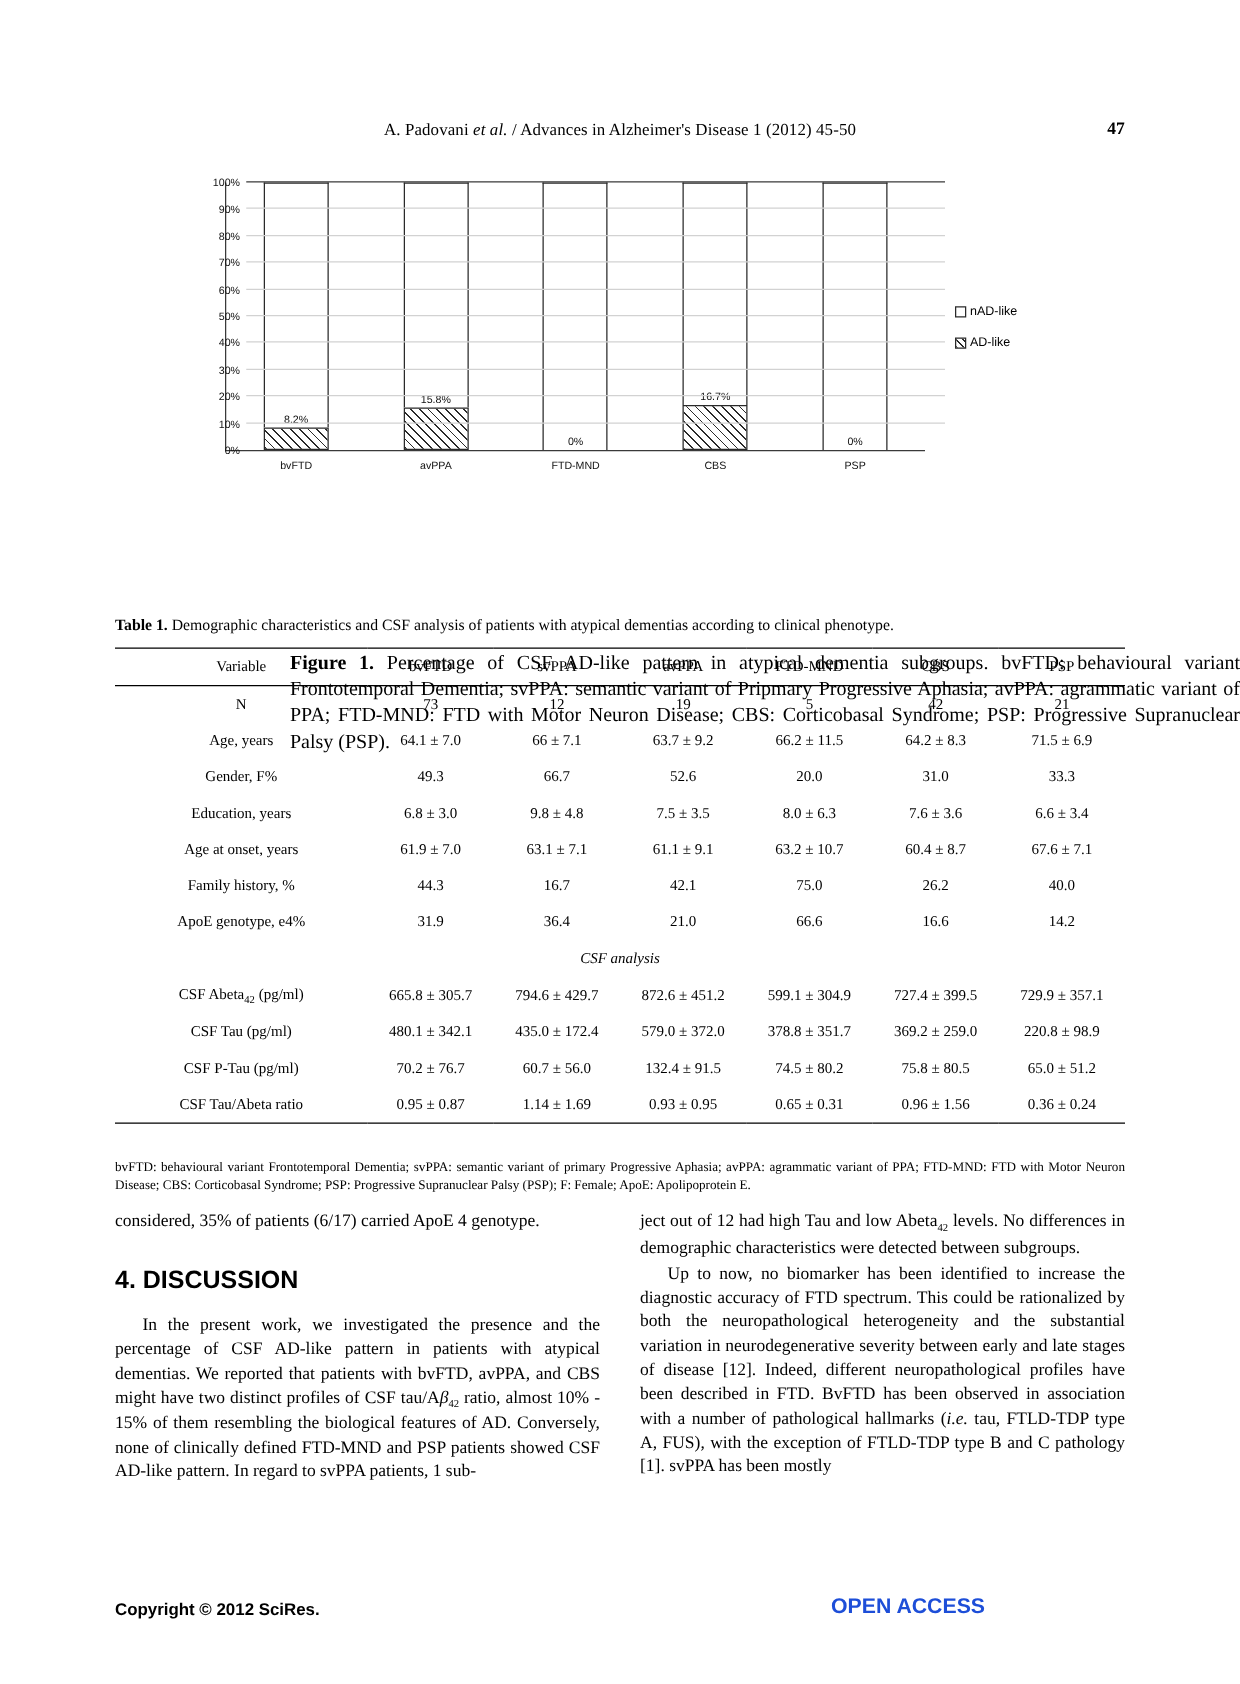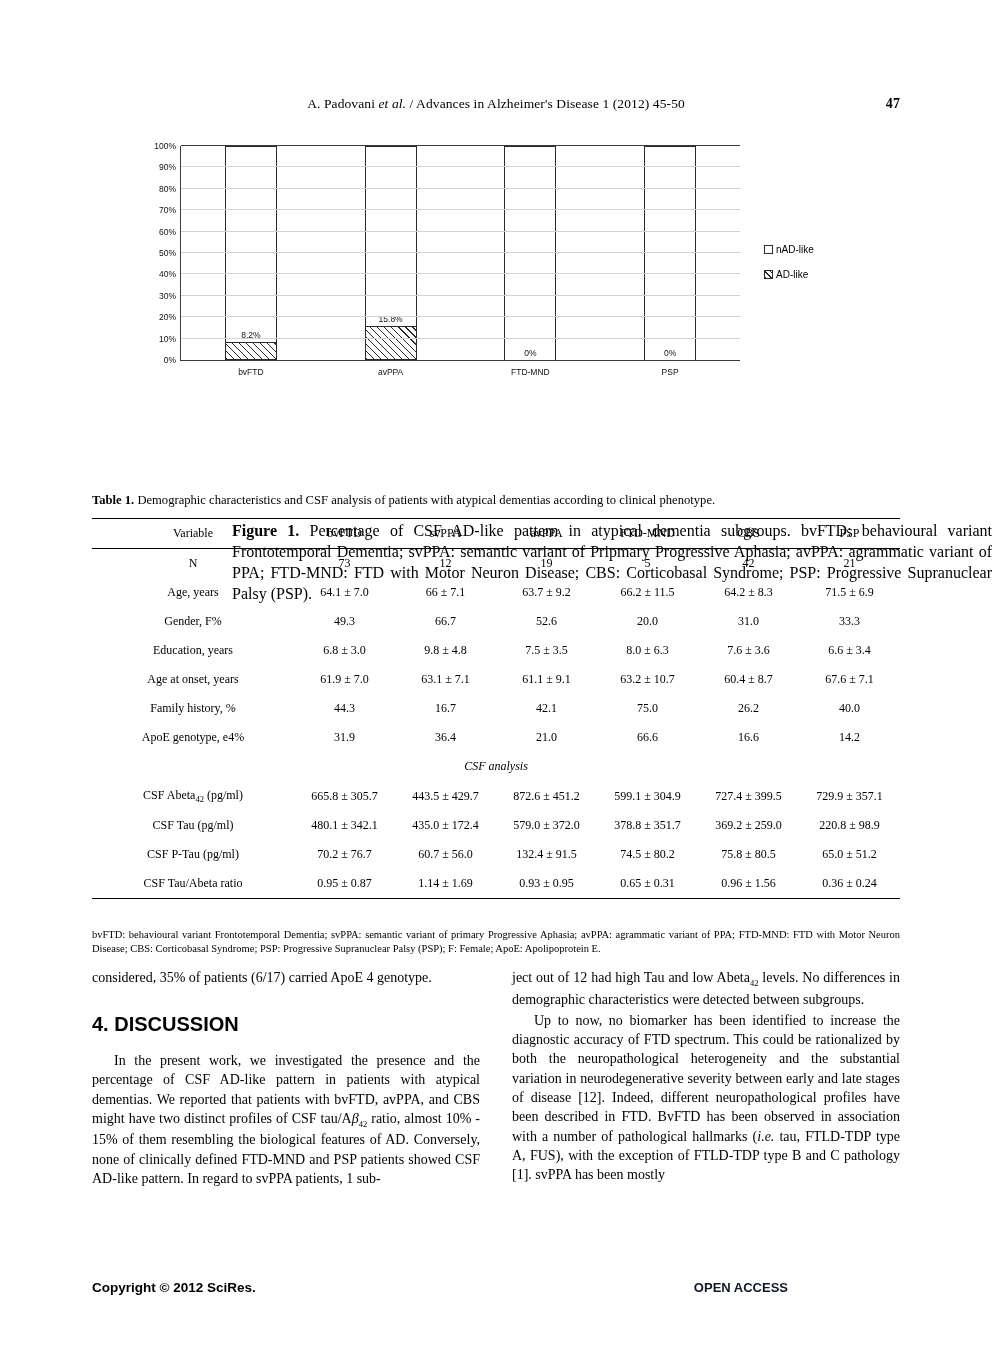--- a/index.html
+++ b/index.html
@@ -61,21 +61,21 @@
     left: 88px;
     top: 6px;
     width: 560px;
     height: 215px;
     border-left: 1px solid #3a3a3a;
     border-bottom: 1px solid #3a3a3a;
     box-sizing: border-box;
   }
   .gridline {
     position: absolute;
-    left: 0;
+    left: 16px;
     width: 100%;
     border-top: 1px solid #d2d2d2;
     height: 0;
     margin-top: 16px;
   }
   .gridline.top { border-top: 1px solid #3a3a3a; }
   .ytick {
     position: absolute;
     right: 100%;
     margin-right: 5px;
@@ -254,23 +254,23 @@
     bottom: 52px;
     font-family: "Liberation Sans", sans-serif;
     font-size: 13.5px;
     font-weight: bold;
   }
   .footer-right {
     position: absolute;
     right: 92px;
     bottom: 52px;
     font-family: "Liberation Sans", sans-serif;
-    font-size: 13px;
+    font-size: 17px;
     font-weight: bold;
-    color: #0f172a;
+    color: #1d4ed8;
   }
 </style>
 </head>
 <body>
 
 <div class="page">
 
   <div class="runhead">
     <div class="center"><span>A. Padovani </span><em>et al.</em><span> / Advances in Alzheimer's Disease 1 (2012) 45-50</span></div>
     <div class="pageno">47</div>
@@ -300,20 +300,28 @@
               <div class="bar">
                 <div class="seg-nad"></div>
                 <div class="seg-ad" style="height: 0%; border: none; background-image: none;"></div>
               </div>
               <div class="bar-label" style="bottom: 0%; margin-bottom: 2px;">0%</div>
               <div class="xtick">FTD-MND</div>
             </div>
             <div class="barcell">
               <div class="bar">
                 <div class="seg-nad"></div>
+                <div class="seg-ad" style="height: 16.7%;"></div>
+              </div>
+              <div class="bar-label" style="bottom: 16.7%; margin-bottom: 2px;">16.7%</div>
+              <div class="xtick">CBS</div>
+            </div>
+            <div class="barcell">
+              <div class="bar">
+                <div class="seg-nad"></div>
                 <div class="seg-ad" style="height: 0%; border: none; background-image: none;"></div>
               </div>
               <div class="bar-label" style="bottom: 0%; margin-bottom: 2px;">0%</div>
               <div class="xtick">PSP</div>
             </div>
           </div>
       <div class="gridline" style="bottom: 0%; border-top: none;">
             <span class="ytick" style="top: 0px;">0%</span>
           </div>
           <div class="gridline" style="bottom: 10%;">
@@ -443,21 +451,21 @@
             <td>66.6</td>
             <td>16.6</td>
             <td>14.2</td>
           </tr>
           <tr>
             <td class="subhead" colspan="7">CSF analysis</td>
           </tr>
           <tr>
             <td class="rowhead">CSF Abeta<span class="sub">42</span> (pg/ml)</td>
             <td>665.8 ± 305.7</td>
-            <td>443.5 ± 429.7</td>
+            <td>794.6 ± 429.7</td>
             <td>872.6 ± 451.2</td>
             <td>599.1 ± 304.9</td>
             <td>727.4 ± 399.5</td>
             <td>729.9 ± 357.1</td>
           </tr>
           <tr>
             <td class="rowhead">CSF Tau (pg/ml)</td>
             <td>480.1 ± 342.1</td>
             <td>435.0 ± 172.4</td>
             <td>579.0 ± 372.0</td>

